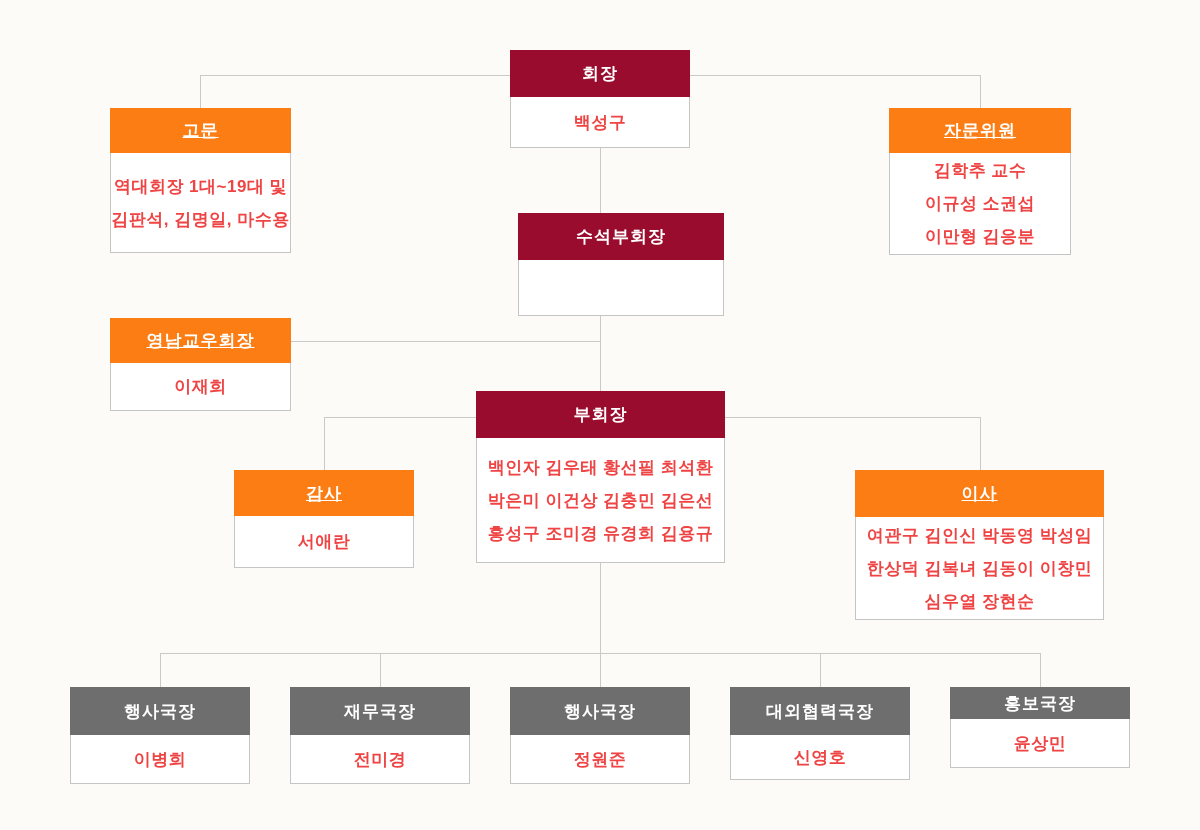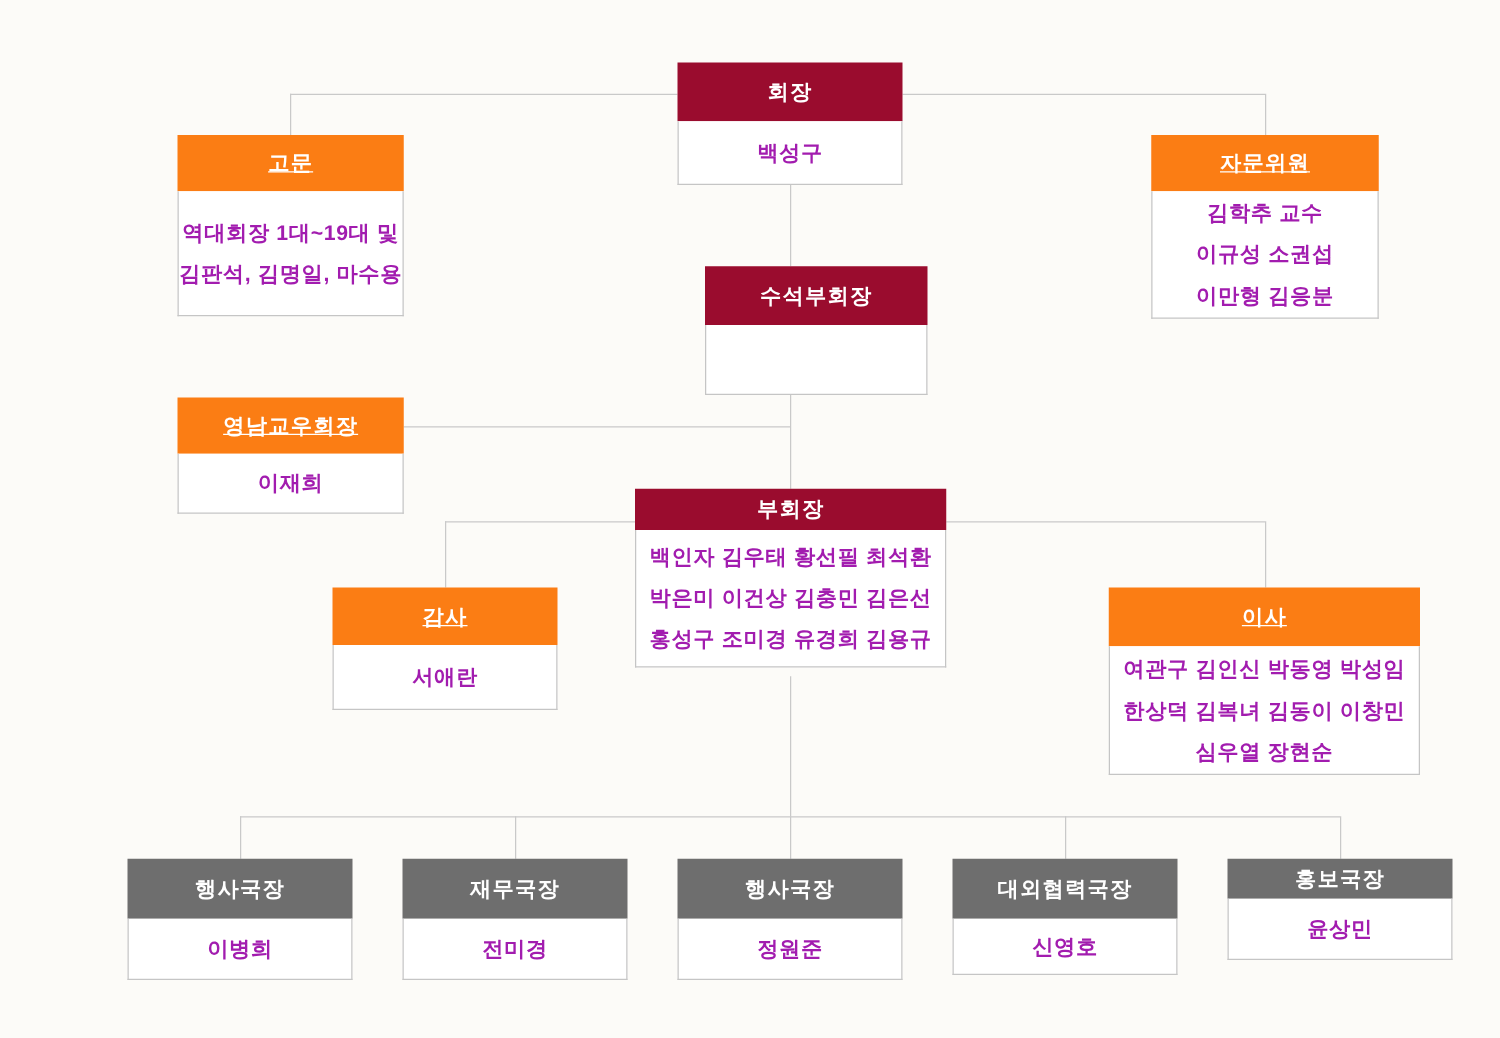--- a/index.html
+++ b/index.html
@@ -2,37 +2,37 @@
 <html><head>
 <meta charset="utf-8">
 <style>
   html,body{margin:0;padding:0;}
   body{
     width:1200px;height:830px;position:relative;
     background:#FCFBF8;
     font-family:"Liberation Sans","DejaVu Sans",sans-serif;
     overflow:hidden;
   }
-  .canvas{position:absolute;inset:0;margin-left:32px;}
+  .canvas{position:absolute;inset:0;}
   
   .cline{position:absolute;background:#C9C9C9;}
   .h{height:1px;}
   .v{width:1px;}
   
   .node{position:absolute;box-sizing:border-box;}
   .hd{
     box-sizing:border-box;width:100%;
     display:flex;align-items:center;justify-content:center;
     color:#FFFFFF;font-weight:bold;font-size:17px;letter-spacing:1px;
   }
   .bd{
     box-sizing:border-box;width:100%;
     background:#FFFFFF;border:1px solid #C5C5C5;border-top:none;
     display:flex;flex-direction:column;align-items:center;justify-content:center;
-    color:#a21caf;font-weight:bold;font-size:17px;line-height:33px;
+    color:#ef4444;font-weight:bold;font-size:17px;line-height:33px;
     text-align:center;letter-spacing:0.5px;
   }
   .crimson .hd{background:#9A0C2E;}
   .orange .hd{background:#FB7D14;text-decoration:underline;}
   .gray .hd{background:#6E6E6E;}
 </style>
 </head>
 <body>
 
 <div class="canvas">
@@ -73,35 +73,35 @@
 
   <div class="node orange" style="left:889px;top:108px;width:182px">
     <div class="hd" style="height:45px">자문위원</div>
     <div class="bd" style="height:102px">
       <div>김학추 교수</div>
       <div>이규성 소권섭</div>
       <div>이만형 김응분</div>
     </div>
   </div>
 
-  <div class="node crimson" style="left:532px;top:213px;width:178px">
+  <div class="node crimson" style="left:518px;top:213px;width:206px">
     <div class="hd" style="height:47px">수석부회장</div>
     <div class="bd" style="height:56px"></div>
   </div>
 
   <div class="node orange" style="left:110px;top:318px;width:181px">
     <div class="hd" style="height:45px">영남교우회장</div>
     <div class="bd" style="height:48px">
       <div>이재희</div>
     </div>
   </div>
 
   <div class="node crimson" style="left:476px;top:391px;width:249px">
-    <div class="hd" style="height:33px">부회장</div>
-    <div class="bd" style="height:110px">
+    <div class="hd" style="height:47px">부회장</div>
+    <div class="bd" style="height:125px">
       <div>백인자 김우태 황선필 최석환</div>
       <div>박은미 이건상 김충민 김은선</div>
       <div>홍성구 조미경 유경희 김용규</div>
     </div>
   </div>
 
   <div class="node orange" style="left:234px;top:470px;width:180px">
     <div class="hd" style="height:46px">감사</div>
     <div class="bd" style="height:52px">
       <div>서애란</div>

